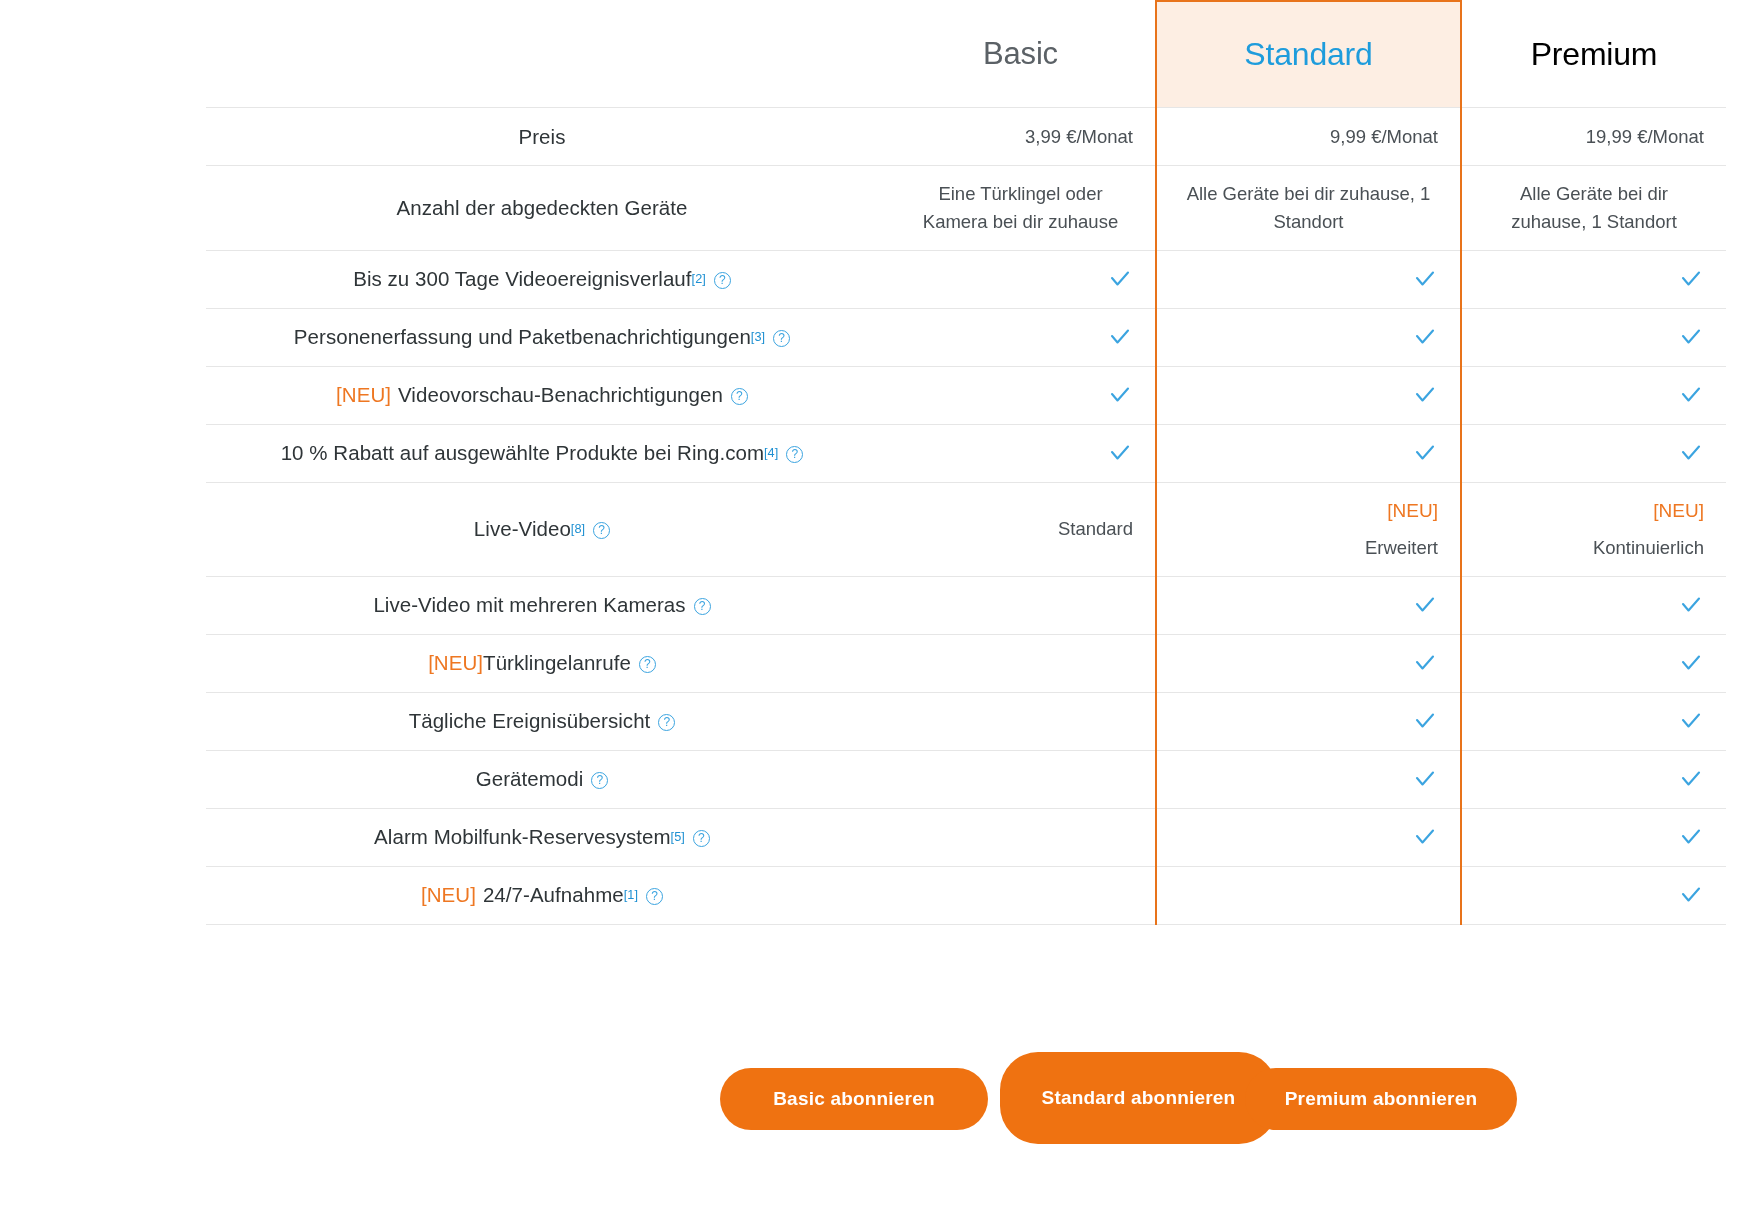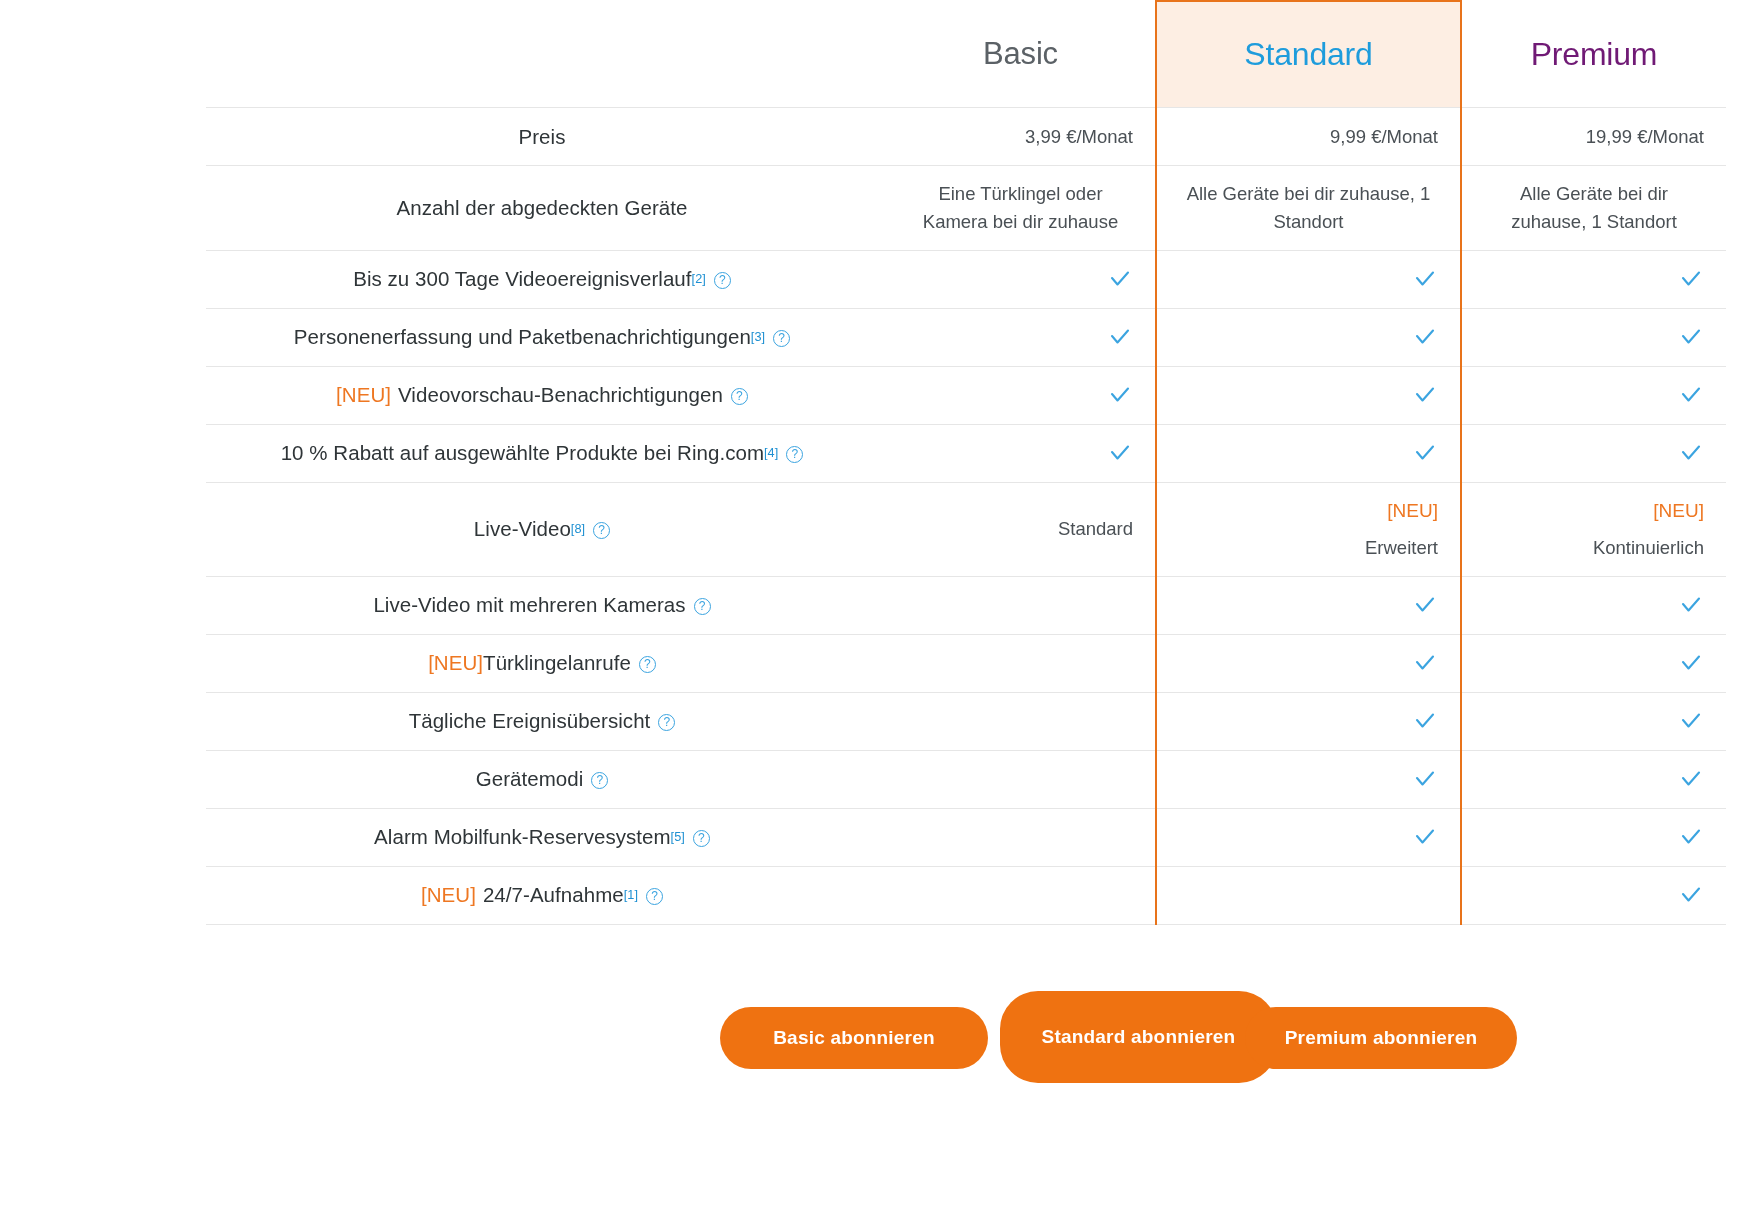--- a/index.html
+++ b/index.html
@@ -54,21 +54,21 @@
     letter-spacing: -0.2px;
   }
   .hdr-basic .hdr-cell { color: #5b6166; }
   .hdr-standard {
     background: #fdeee3;
     border-left: 2px solid #e8731a;
     border-right: 2px solid #e8731a;
     border-top: 2px solid #e8731a;
   }
   .hdr-standard .hdr-cell { color: #1e9cdc; font-size: 32px; }
-  .hdr-premium .hdr-cell { color: #701a75; font-size: 32px; }
+  .hdr-premium .hdr-cell { color: #000000; font-size: 32px; }
 
   
   tbody tr { border-top: 1px solid #e6e6e6; }
   tbody tr:last-child { border-bottom: 1px solid #e6e6e6; }
 
   tbody td {
     padding: 0;
     vertical-align: middle;
   }
 
@@ -146,21 +146,21 @@
   .val-neu {
     color: #ee7722;
     font-size: 19px;
     margin-bottom: 9px;
   }
 
   
   .btn-row {
     position: absolute;
     left: 170px;
-    top: 989px;
+    top: 1050px;
     width: 1520px;
     height: 120px;
   }
   .btn {
     position: absolute;
     background: #ef7211;
     color: #ffffff;
     border: none;
     border-radius: 38px;
     font-family: "Liberation Sans", sans-serif;

